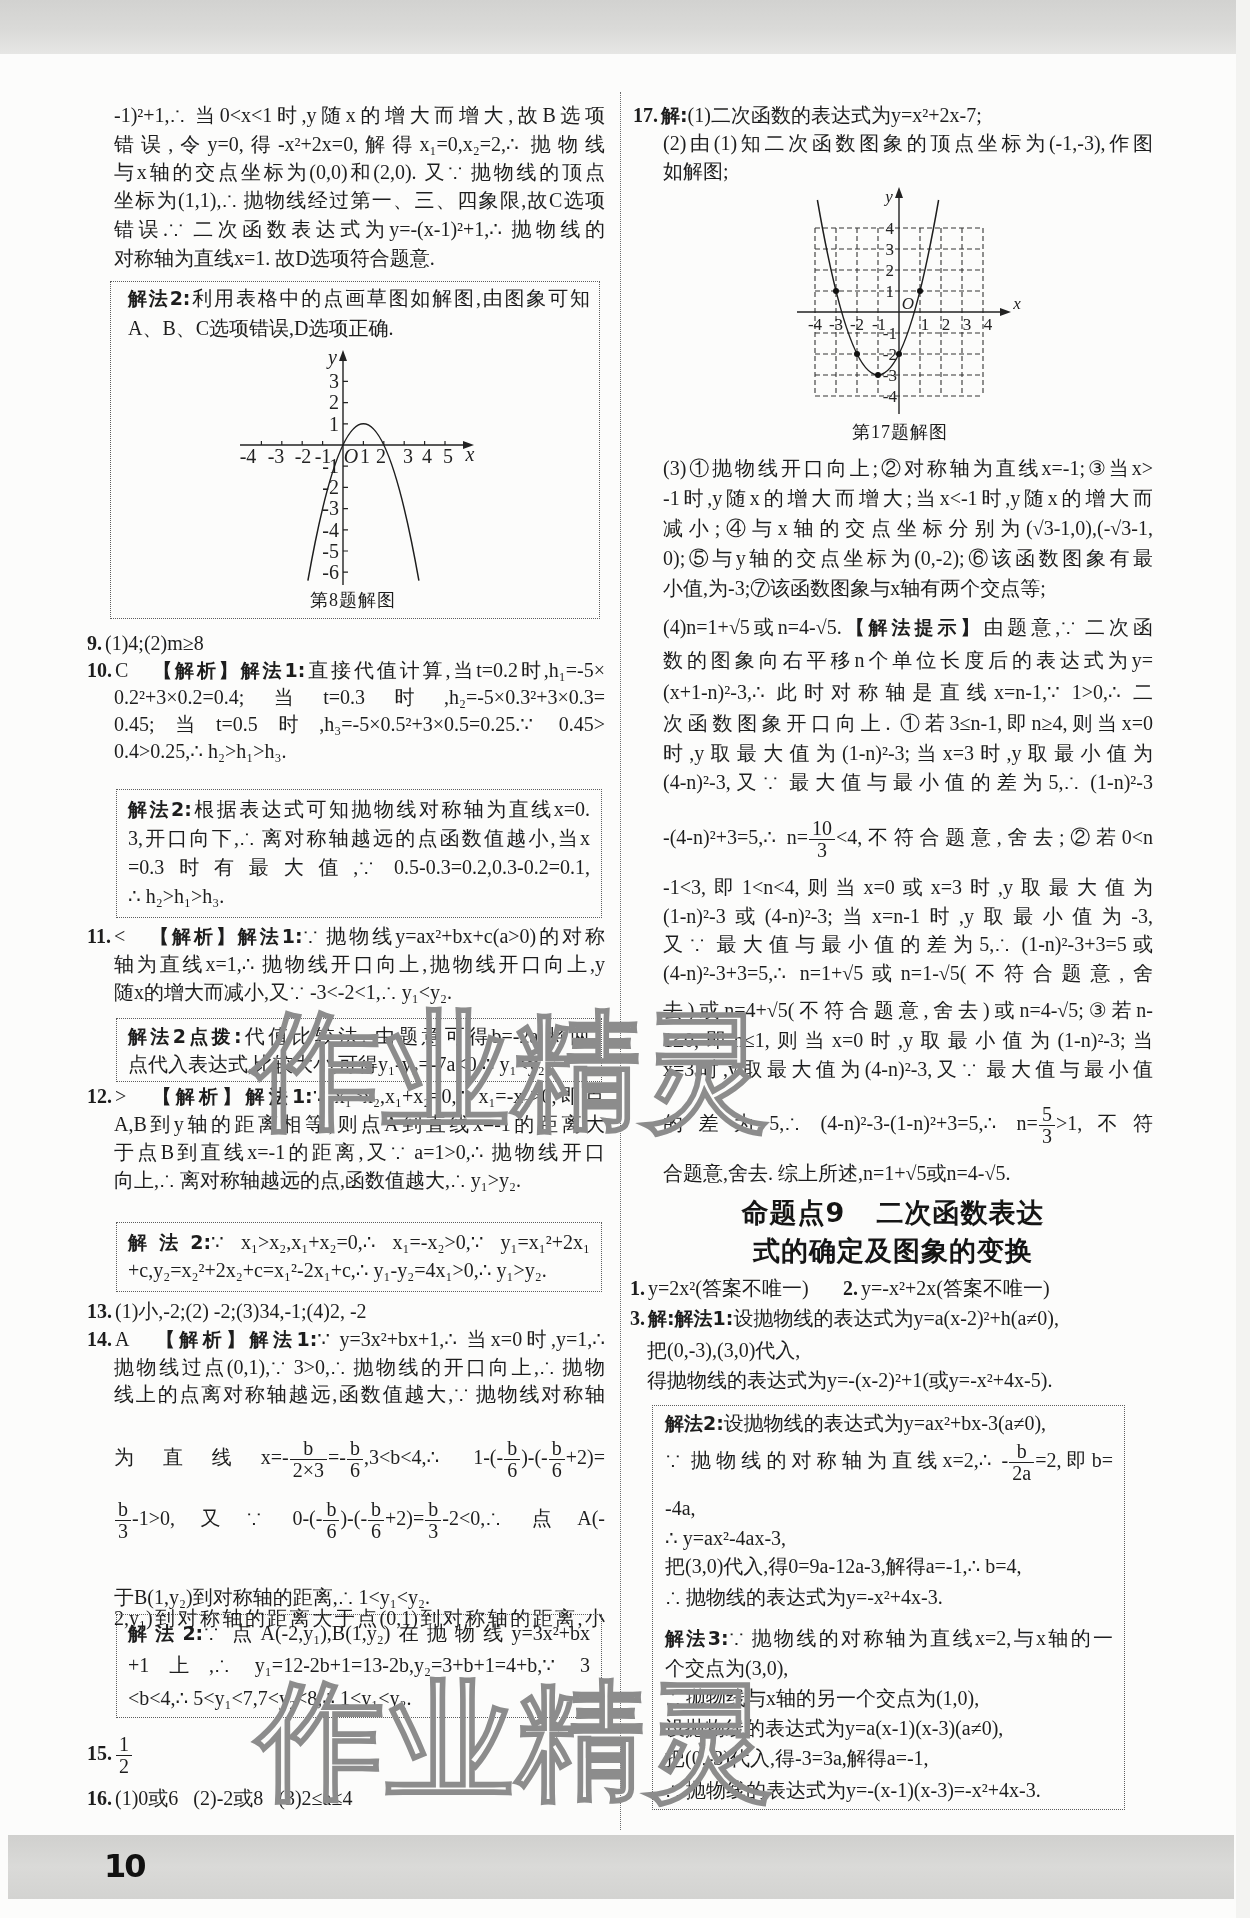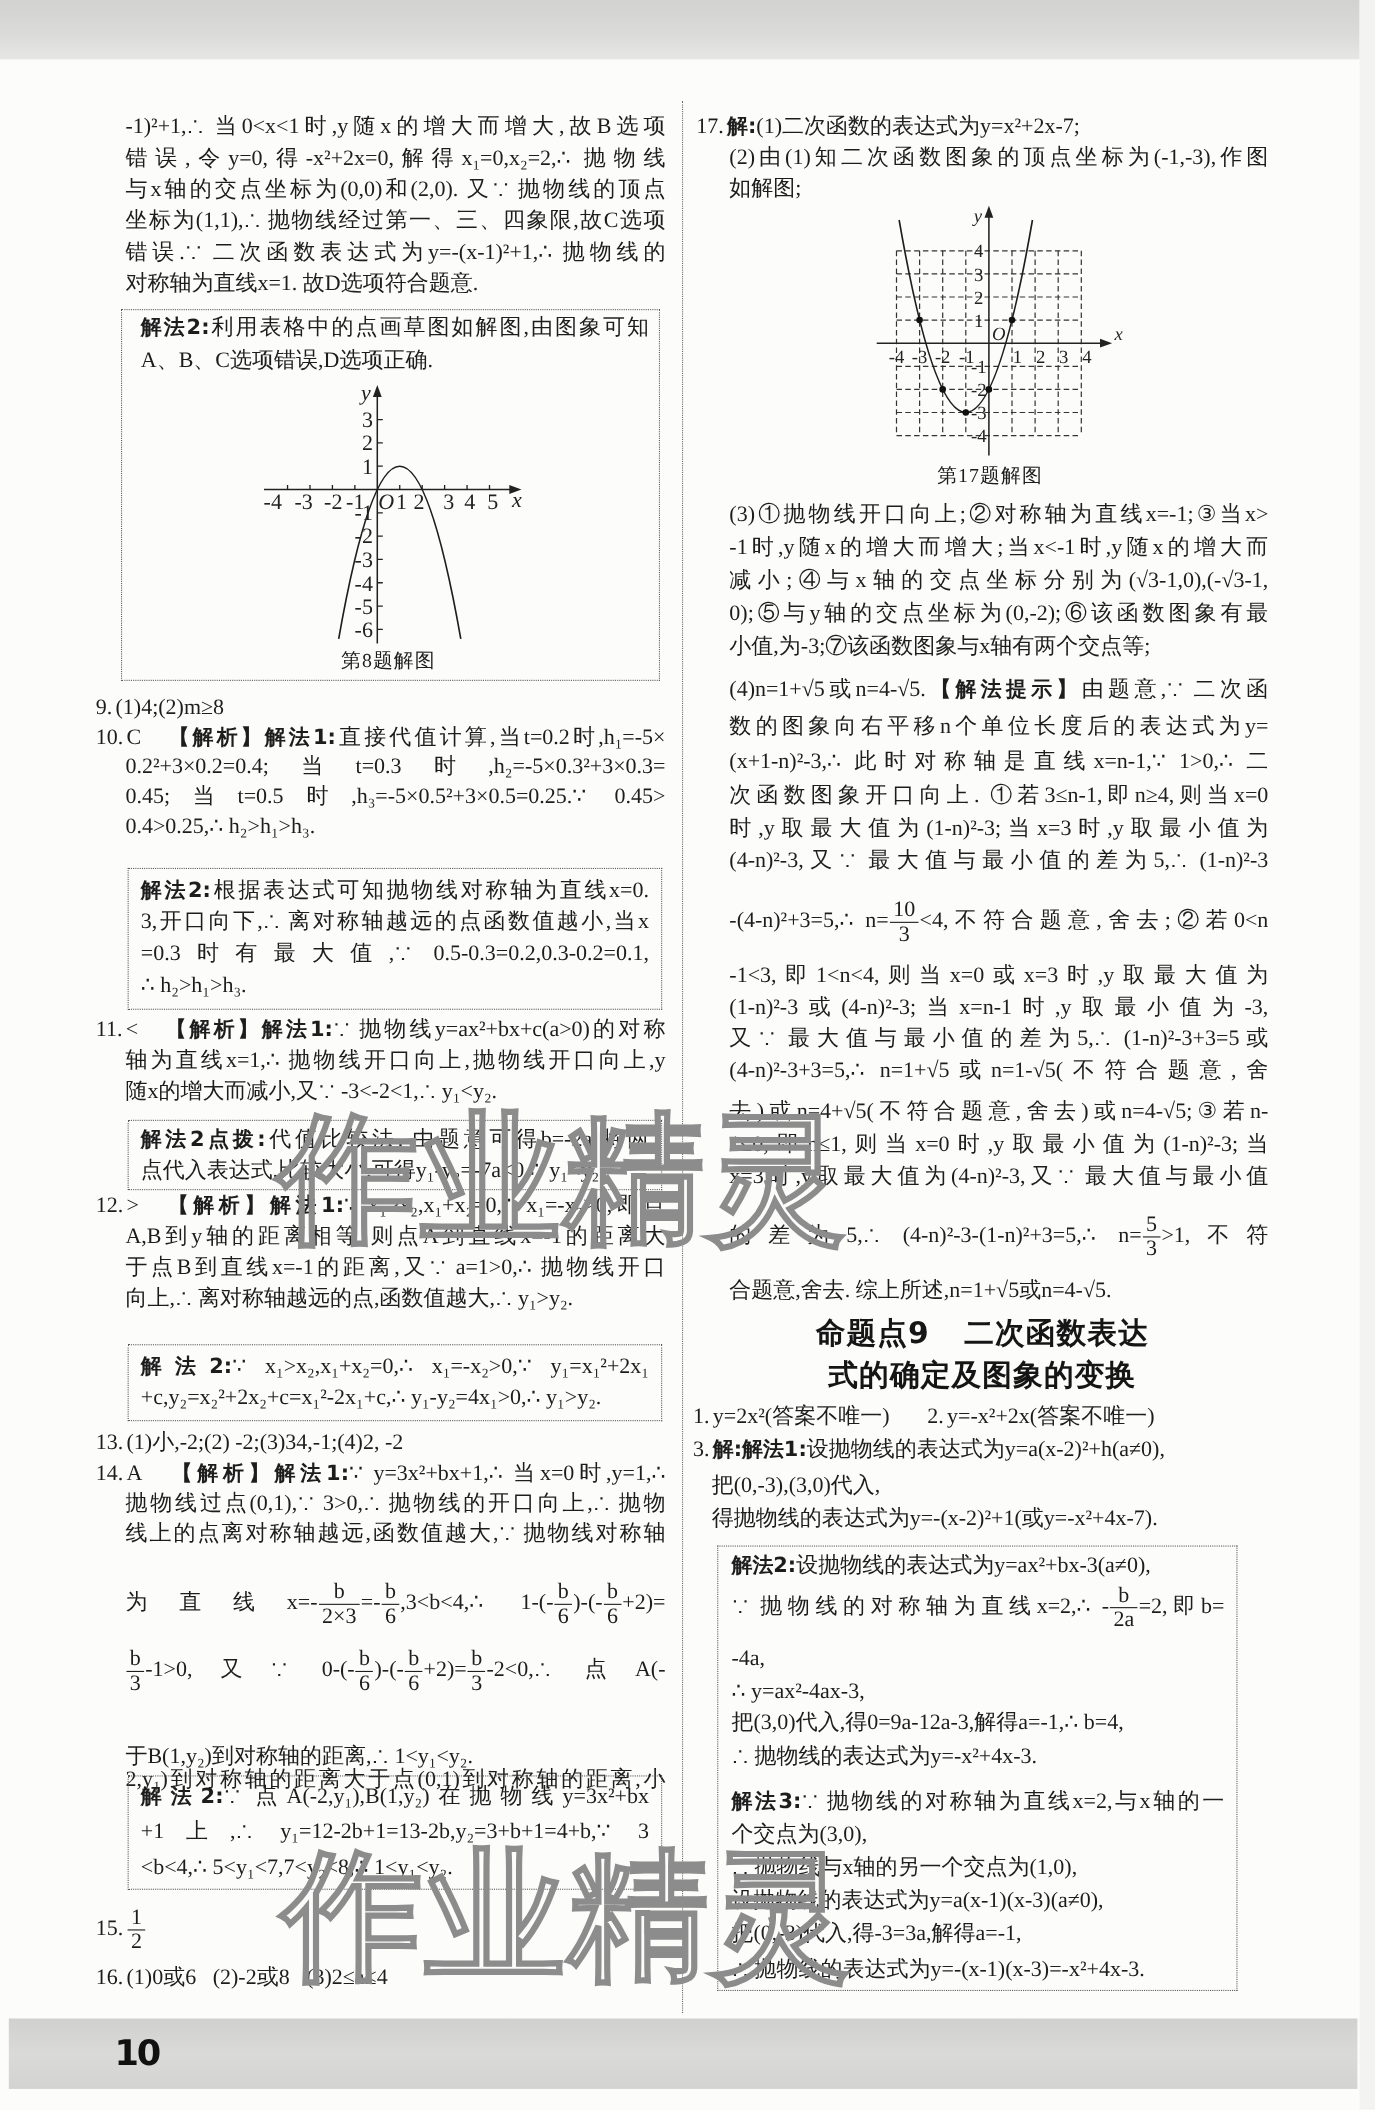--- a/index.html
+++ b/index.html
@@ -16,21 +16,21 @@
   .Lb{left:128px;width:462px;}
   .Rn{left:633px;width:520px;}
   .Rc{left:663px;width:490px;}
   .Sn{left:630px;width:523px;}
   .Sc{left:647px;width:506px;}
   .Sb{left:665px;width:448px;}
   .fl{height:50px;line-height:50px;}
   .frac{display:inline-block;vertical-align:middle;line-height:21px;text-align:center;text-align-last:center;margin:0 1px;}
   .frac .n,.frac .d{display:block;padding:0 3px;}
   .frac .n{border-bottom:1.3px solid #1d1d1d;}
-  .num{font-weight:normal;margin-right:3px;}
+  .num{font-weight:bold;margin-right:3px;}
   .lab{font-weight:bold;font-family:"DejaVu Sans",sans-serif;font-size:19px;}
   .ans{margin-right:22px;}
   .box{position:absolute;border:1.6px dotted #5c5c5c;}
   .cap{position:absolute;height:28px;line-height:28px;font-size:18px;text-align:center;letter-spacing:1px;}
   .heading{position:absolute;left:633px;width:520px;height:36px;text-align:center;font-family:"DejaVu Sans",sans-serif;
         font-size:27px;font-weight:bold;line-height:36px;letter-spacing:1px;color:#151515;}
   svg.figs{position:absolute;left:0;top:0;width:1250px;height:1918px;pointer-events:none;}
   .ax{stroke:#222;stroke-width:1.4;fill:none;}
   .arr{fill:#222;}
   .tk{stroke:#222;stroke-width:1.2;fill:none;}
@@ -152,21 +152,21 @@
     <div class="ln Rc end" style="top:1159px">合题意,舍去. 综上所述,n=1+√5或n=4-√5.</div>
 
     <div class="heading" style="top:1195px">命题点9&nbsp;&nbsp;&nbsp;二次函数表达</div>
     <div class="heading" style="top:1233px">式的确定及图象的变换</div>
 
     <div class="ln Sn end" style="top:1274px;width:200px"><span class="num">1.</span><span>y=2x²(答案不唯一)</span></div>
     <div class="ln end" style="top:1274px;left:843px;width:300px"><span class="num">2.</span><span>y=-x²+2x(答案不唯一)</span></div>
 
     <div class="ln Sn end" style="top:1304px"><span class="num">3.</span><span class="lab">解:解法1:</span><span>设抛物线的表达式为y=a(x-2)²+h(a≠0),</span></div>
     <div class="ln Sc end" style="top:1336px">把(0,-3),(3,0)代入,</div>
-    <div class="ln Sc end" style="top:1366px">得抛物线的表达式为y=-(x-2)²+1(或y=-x²+4x-7).</div>
+    <div class="ln Sc end" style="top:1366px">得抛物线的表达式为y=-(x-2)²+1(或y=-x²+4x-5).</div>
 
     <div class="box" style="left:652px;top:1405px;width:471px;height:403px"></div>
     <div class="ln Sb end" style="top:1409px"><span class="lab">解法2:</span><span>设抛物线的表达式为y=ax²+bx-3(a≠0),</span></div>
     <div class="ln Sb fl" style="top:1435px"><span>∵ 抛物线的对称轴为直线x=2,∴ -</span><span class="frac"><span class="n">b</span><span class="d">2a</span></span><span>=2,即b=</span></div>
     <div class="ln Sb end" style="top:1494px">-4a,</div>
     <div class="ln Sb end" style="top:1524px">∴ y=ax²-4ax-3,</div>
     <div class="ln Sb end" style="top:1552px">把(3,0)代入,得0=9a-12a-3,解得a=-1,∴ b=4,</div>
     <div class="ln Sb end" style="top:1583px">∴ 抛物线的表达式为y=-x²+4x-3.</div>
     <div class="ln Sb" style="top:1624px"><span class="lab">解法3:</span><span>∵ 抛物线的对称轴为直线x=2,与x轴的一</span></div>
     <div class="ln Sb end" style="top:1654px">个交点为(3,0),</div>

